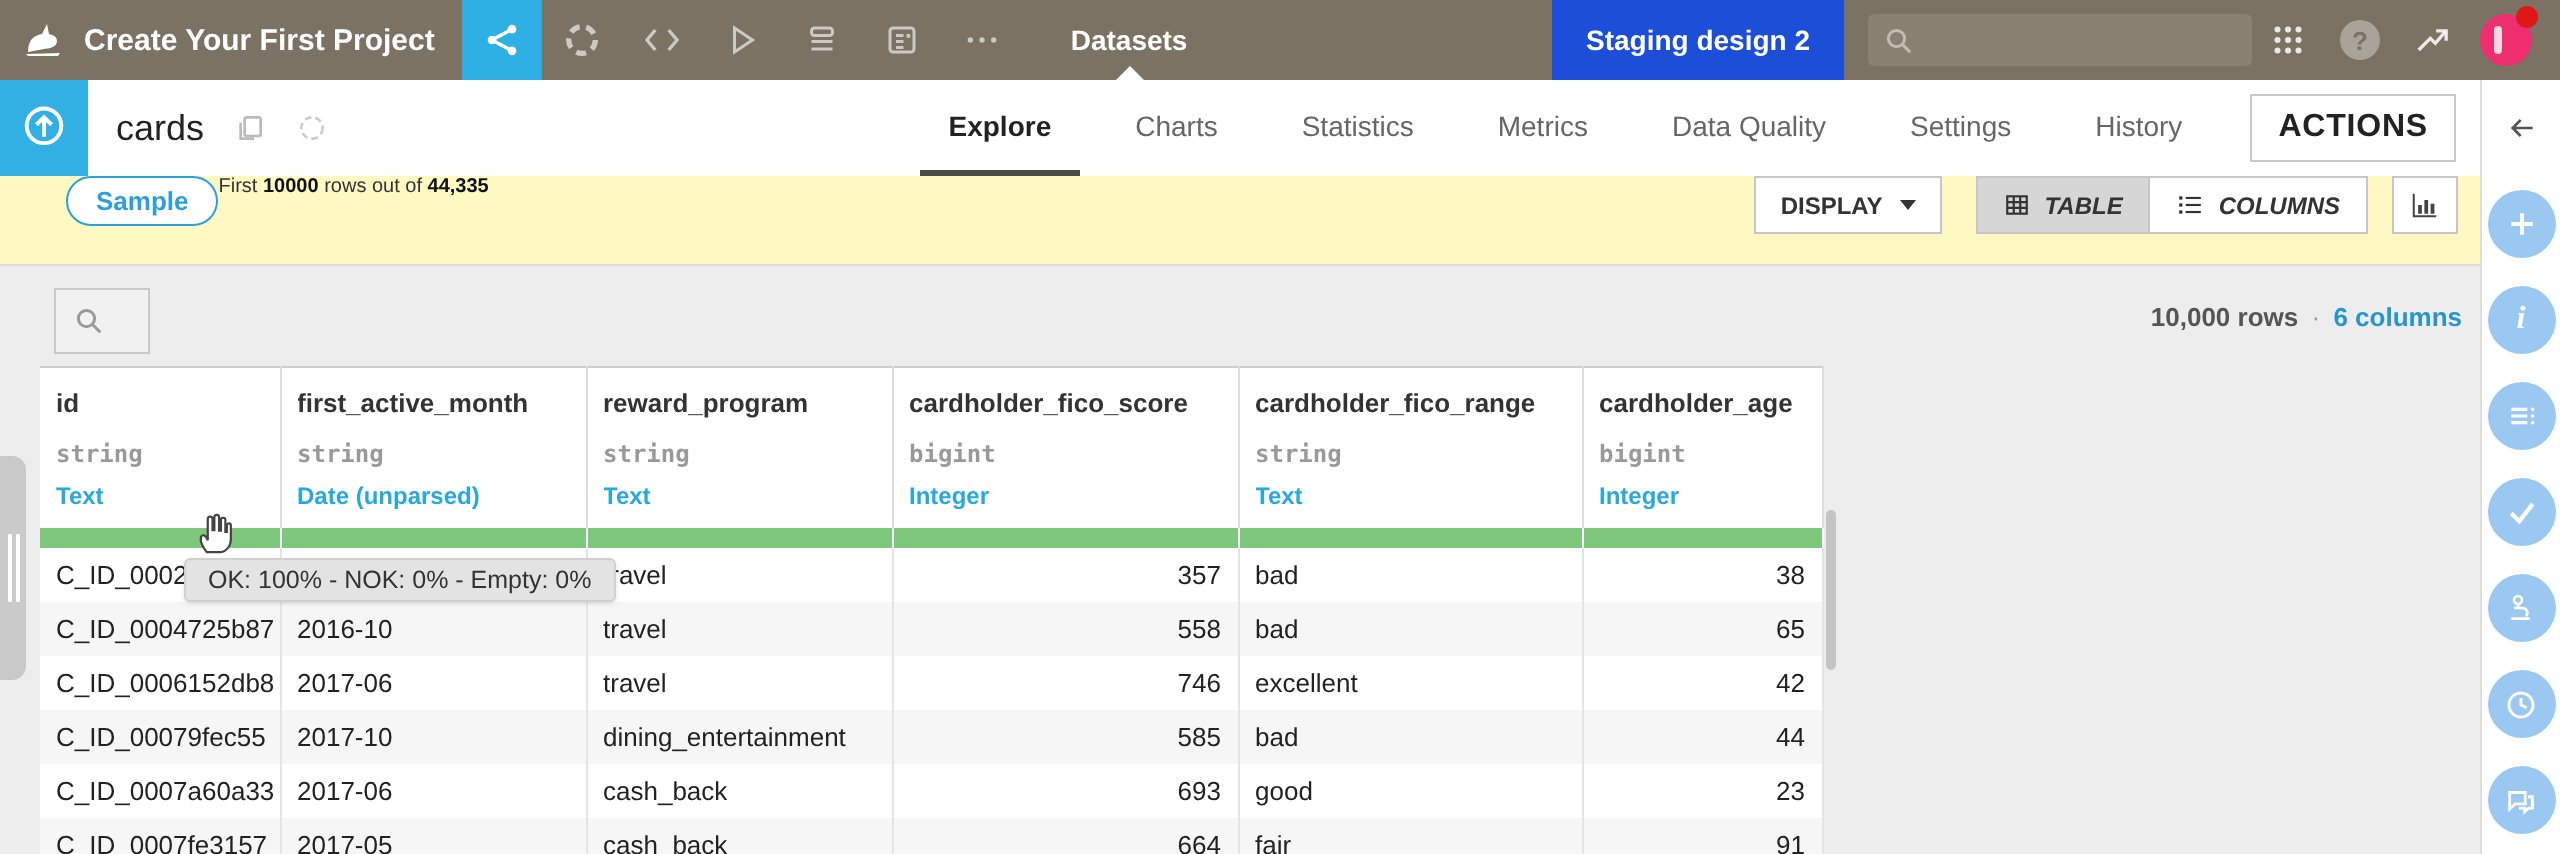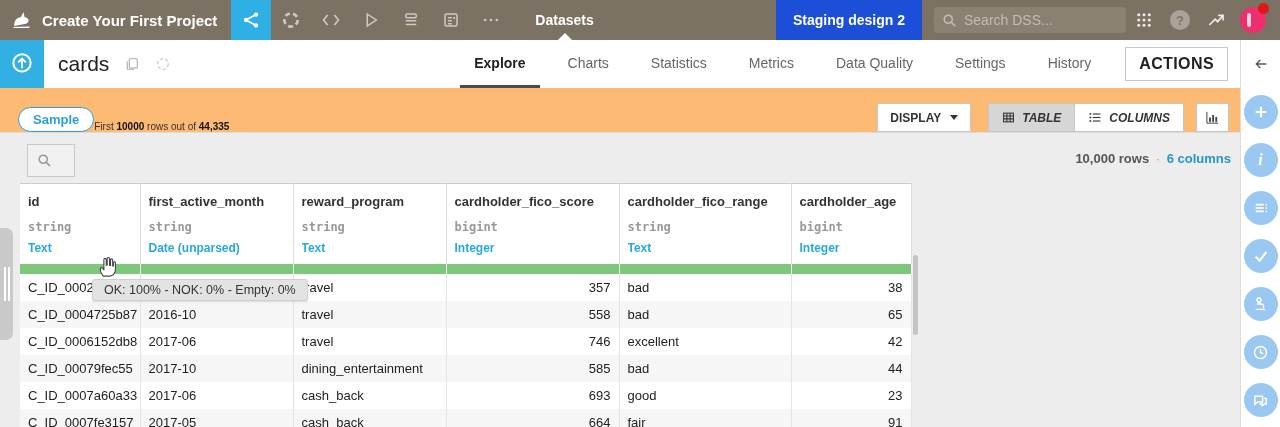--- a/index.html
+++ b/index.html
@@ -21,29 +21,29 @@
   .gsearch input::placeholder { color:#c3bcb0; }
   .tb-icon { width:36px; height:40px; display:flex; align-items:center; justify-content:center; cursor:pointer; }
   .help-circle { width:20px; height:20px; border-radius:50%; background:rgba(255,255,255,.35); color:#7c7264; font-weight:700; font-size:13px; display:flex; align-items:center; justify-content:center; }
   .avatar { width:26px; height:26px; border-radius:50%; background:#ee2e6f; margin:0 14px 0 6px; position:relative; cursor:pointer; }
   .avatar::after { content:""; position:absolute; left:7px; top:6px; width:4px; height:14px; background:rgba(255,255,255,.8); border-radius:2px; }
   .notif-dot { position:absolute; top:-4px; right:-3px; width:11px; height:11px; border-radius:50%; background:#df1717; }
 
   
   .ds-header { width:1240px; height:48px; background:#fff; display:flex; align-items:center; position:relative; }
   .ds-tile { width:44px; height:48px; background:#32b0e3; display:flex; align-items:center; justify-content:center; cursor:pointer; flex:none; }
-  .ds-title { font-size:21px; font-weight:500; color:#222; margin-left:14px; }
+  .ds-title { font-size:18px; font-weight:500; color:#222; margin-left:14px; }
   .ds-mini-icon { margin-left:15px; display:flex; align-items:center; cursor:pointer; }
   .tabs { margin-left:auto; display:flex; align-items:stretch; height:48px; gap:14px; margin-right:20px; }
   .tab { background:none; border:none; font-family:"Liberation Sans",sans-serif; font-size:14px; color:#666; padding:0 14px; cursor:pointer; border-bottom:3px solid transparent; }
   .tab.active { color:#222; font-weight:700; border-bottom:3px solid #4b4b4b; }
   .actions-btn { margin-right:12px; padding:7px 13px; background:#fff; border:1px solid #c9c9c9; font-family:"Liberation Sans",sans-serif; font-weight:700; font-size:16px; color:#222; letter-spacing:.4px; cursor:pointer; flex:none; }
 
   
-  .sample-bar { width:1240px; height:45px; background:#fdba74; border-bottom:1px solid #dcdcdc; display:flex; align-items:flex-end; padding-left:18px; }
+  .sample-bar { width:1240px; height:45px; background:#fef9c3; border-bottom:1px solid #dcdcdc; display:flex; align-items:flex-start; padding-left:33px; }
   .sample-pill { border:1.5px solid #2d9fdd; color:#2d9fdd; border-radius:15px; padding:4px 14px; font-weight:700; font-size:13px; background:#fff; cursor:pointer; font-family:"Liberation Sans",sans-serif; }
   .sample-desc { font-size:10px; color:#333; }
   .sample-desc b { color:#111; }
   .sb-right { margin-left:auto; margin-right:11px; display:flex; align-items:center; }
   .display-btn { height:29px; padding:0 12px; border:1px solid #c6c6c6; background:#fff; display:flex; align-items:center; gap:9px; font-family:"Liberation Sans",sans-serif; font-weight:700; font-size:12px; color:#333; cursor:pointer; }
   .dd-caret { width:0; height:0; border-left:4px solid transparent; border-right:4px solid transparent; border-top:5px solid #333; }
   .segmented { display:flex; border:1px solid #c6c6c6; margin-left:17px; }
   .seg { height:27px; padding:0 13px; background:#fff; border:none; display:flex; align-items:center; gap:7px; font-family:"Liberation Sans",sans-serif; font-weight:700; font-size:12px; color:#333; cursor:pointer;font-style:italic; }
   .seg + .seg { border-left:1px solid #c6c6c6; }
   .seg.active { background:#d6d6d6; }
@@ -142,21 +142,20 @@
     <span class="nav-caret"></span>
   </div>
 
   <div class="instance-chip">Staging design 2</div>
 
   <div class="gsearch">
     <svg width="15" height="15" viewBox="0 0 24 24" fill="none" stroke="#c3bcb0" stroke-width="2.4">
         <circle cx="10" cy="10" r="6.5"></circle>
         <path d="M15 15 L21 21"></path>
       </svg>
-    <input type="text" placeholder="Search DSS..." style="">
   </div>
 
   <div class="tb-icon">
     <svg width="18" height="18" viewBox="0 0 24 24" fill="rgba(255,255,255,.85)">
       <circle cx="5" cy="5" r="2"></circle>
         <circle cx="12" cy="5" r="2"></circle>
         <circle cx="19" cy="5" r="2"></circle>
       <circle cx="5" cy="12" r="2"></circle>
         <circle cx="12" cy="12" r="2"></circle>
         <circle cx="19" cy="12" r="2"></circle>

